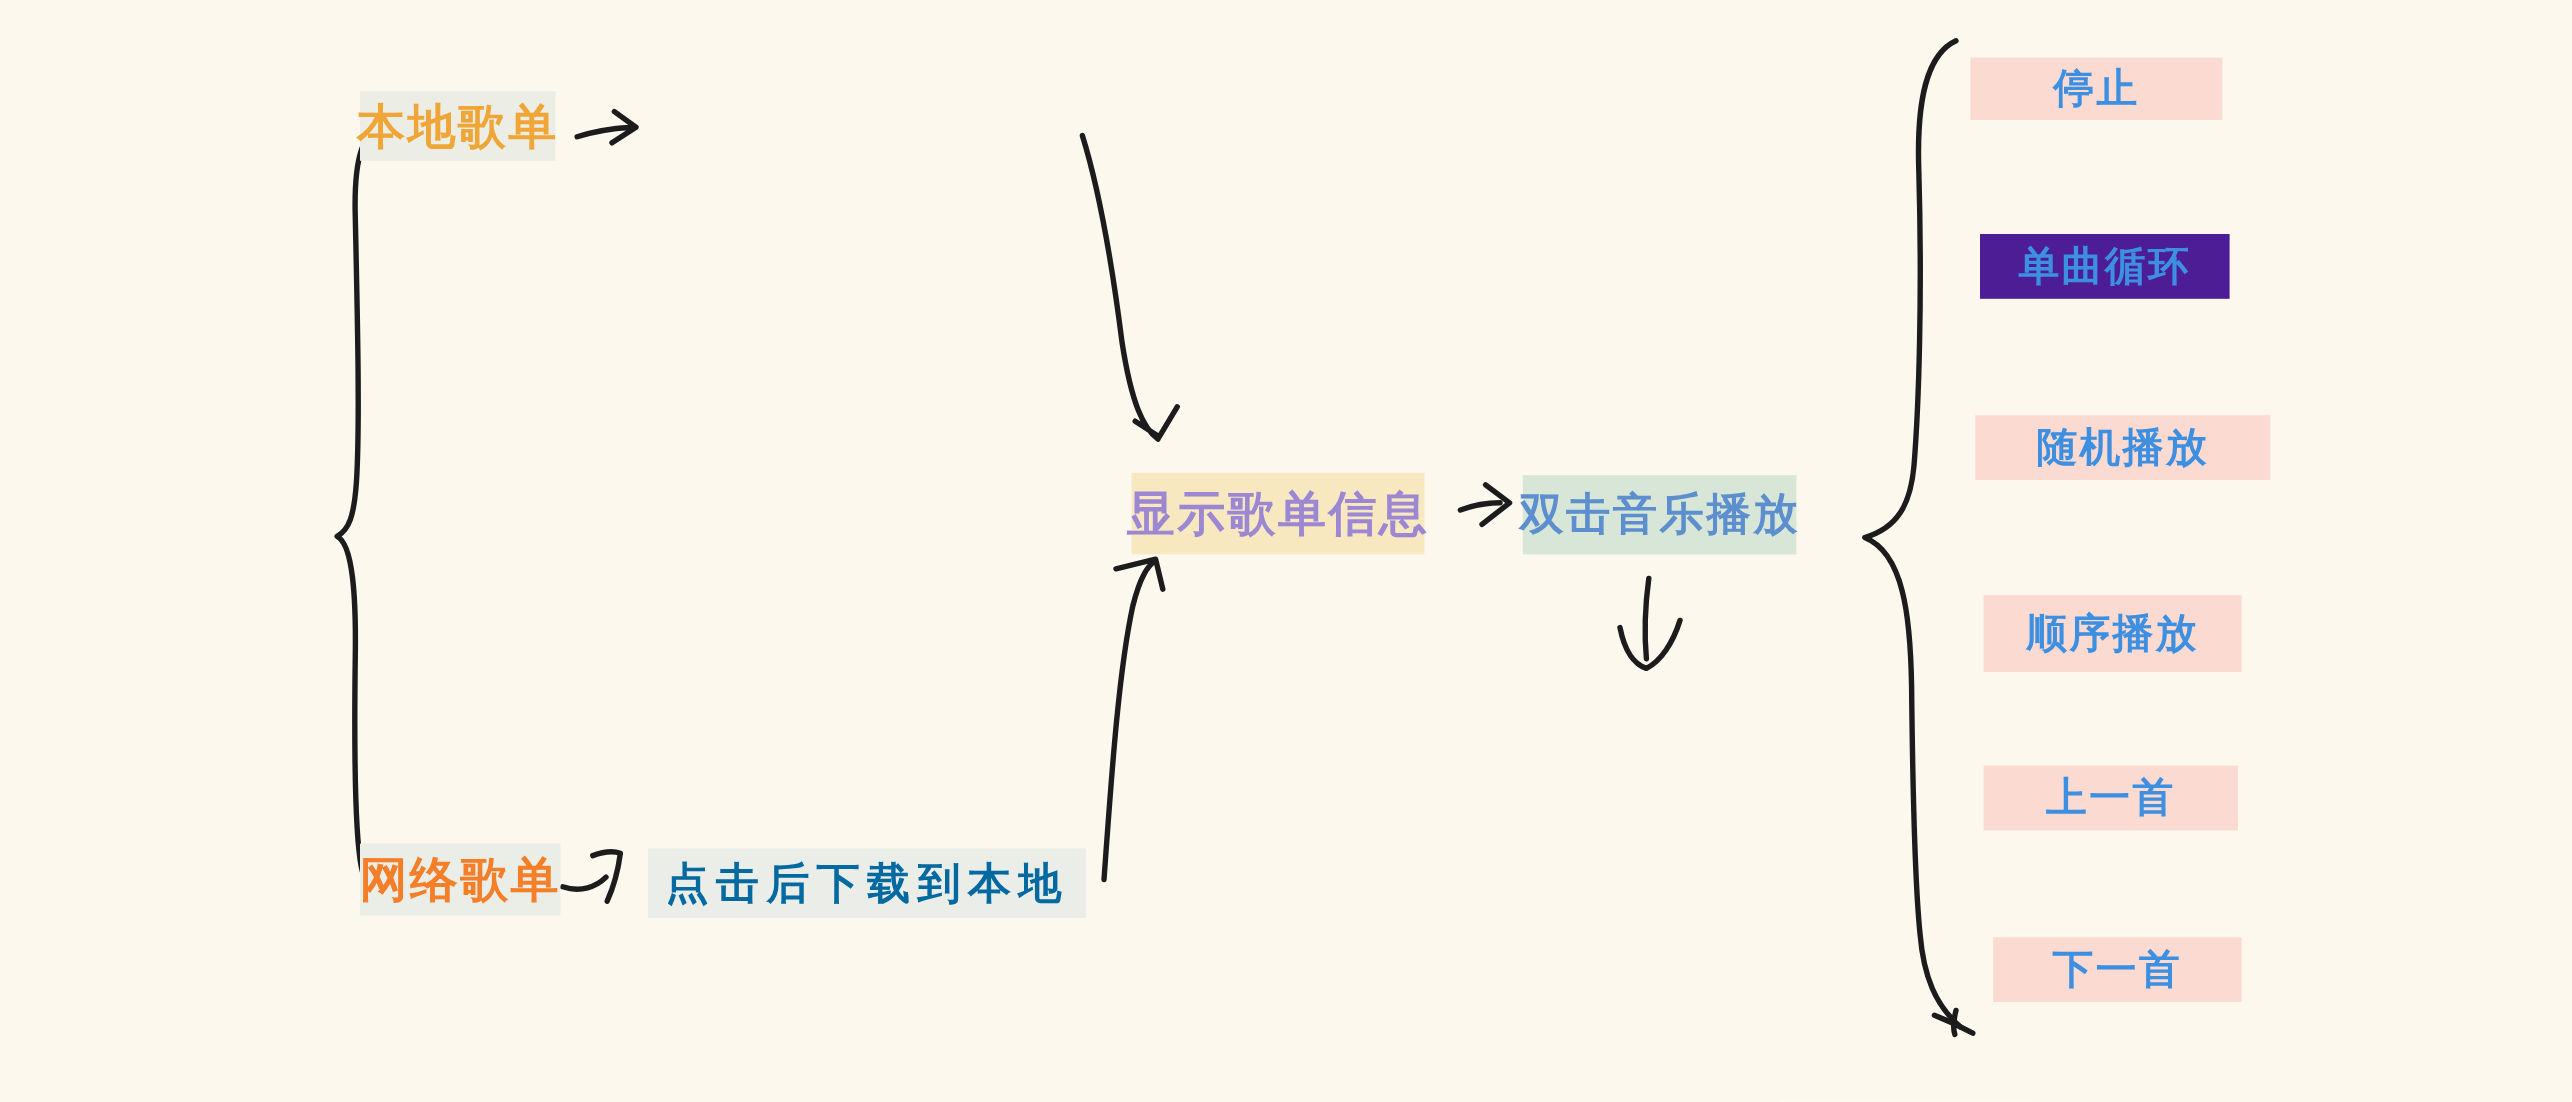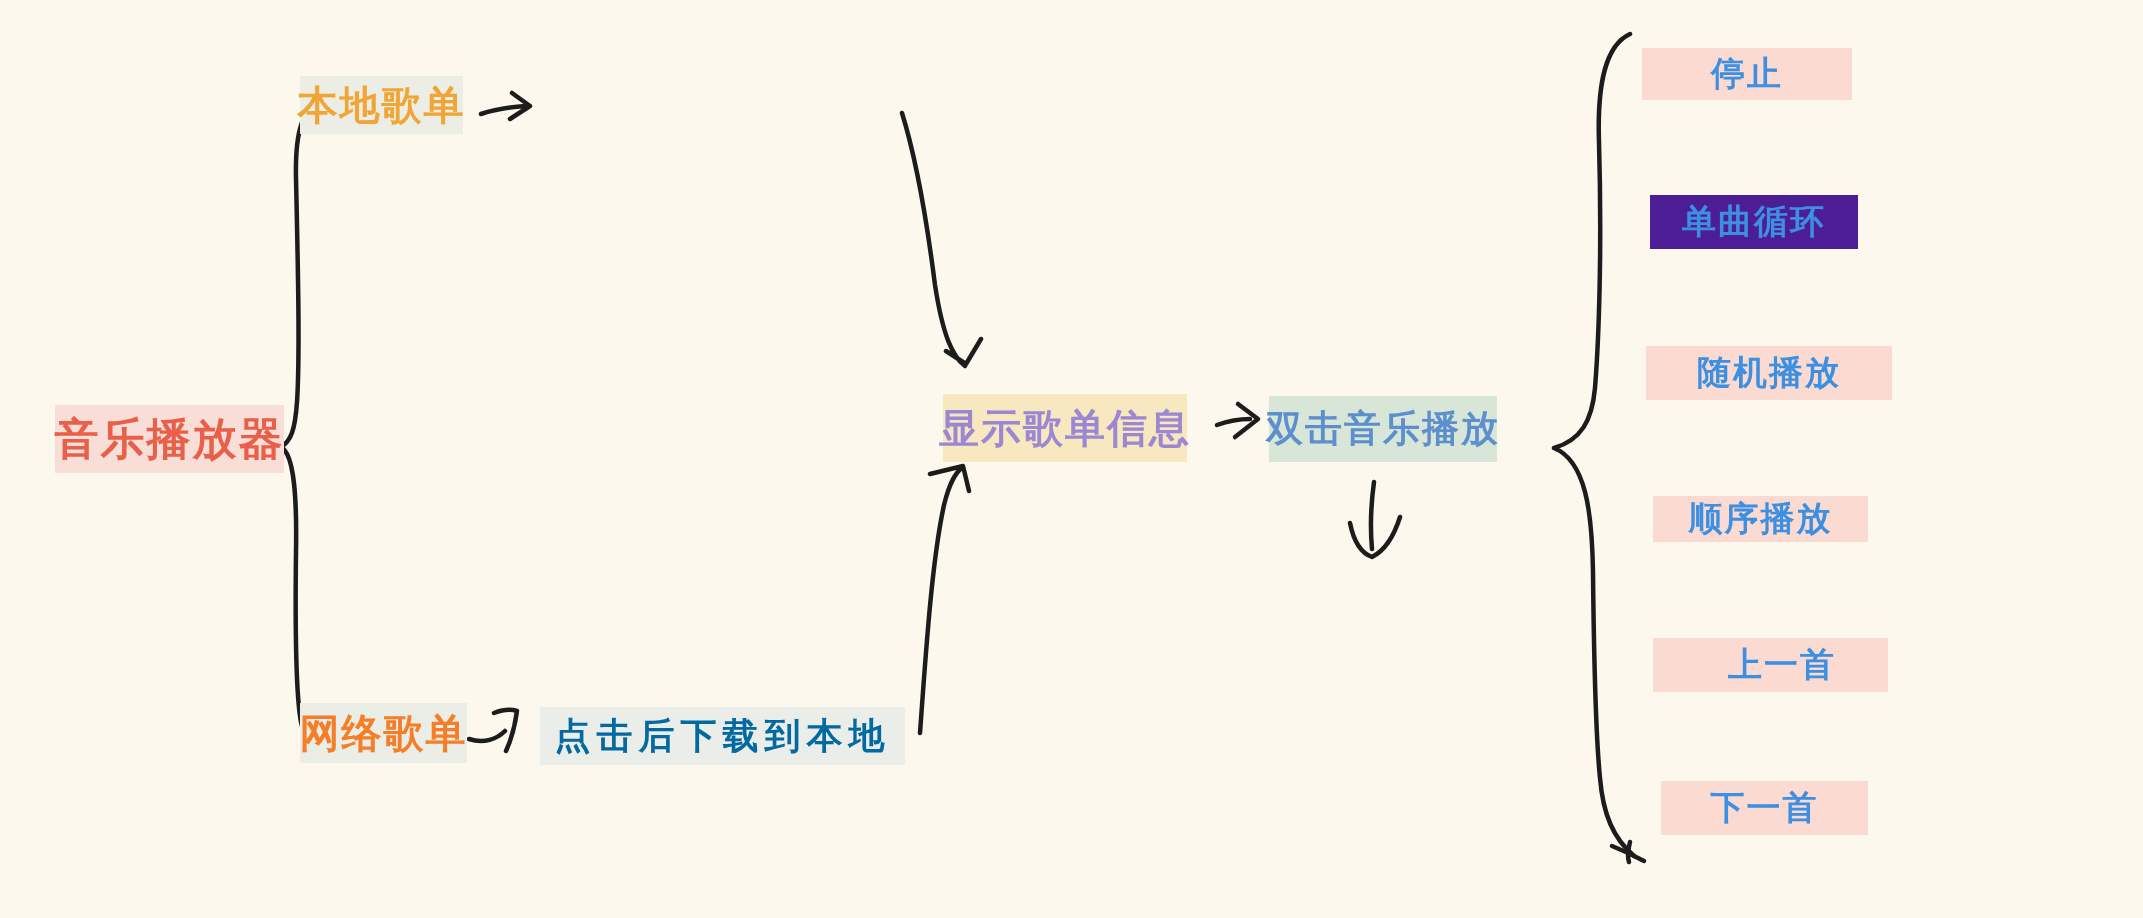--- a/index.html
+++ b/index.html
@@ -34,30 +34,29 @@
       <path d="M 469 739 C 484 744 497 739 505 731 M 494 713 C 502 710 511 709 517 711 C 515 726 511 740 506 751"></path>
 
       <path d="M 920 733 C 926 650 932 560 944 505 C 950 481 956 472 963 467 M 930 474 L 963 466 L 969 491"></path>
 
       <path d="M 1217 425 C 1228 421 1239 419 1250 419 M 1238 404 L 1258 419 L 1235 437"></path>
 
       <path d="M 1374 482 C 1371 504 1370 527 1372 549 M 1350 523 C 1354 543 1361 553 1372 557 C 1384 551 1394 536 1400 517"></path>
     </g>
   </svg>
 
-  <div class="node" style="left: 55px; top: 405px; width: 229px; height: 68px; font-size: 44px; color: rgb(232, 96, 74); background-color: rgb(249, 222, 215);">音乐播放器</div>
 
   <div class="node" style="left: 300px; top: 76px; width: 163px; height: 58px; font-size: 40px; color: rgb(240, 166, 54); background-color: rgb(236, 238, 230);">本地歌单</div>
 
   <div class="node" style="left: 300px; top: 703px; width: 167px; height: 60px; font-size: 40px; color: rgb(245, 126, 40); background-color: rgb(235, 238, 231);">网络歌单</div>
   <div class="node" style="left: 540px; top: 707px; width: 365px; height: 58px; font-size: 36px; letter-spacing: 6px; color: #0369a1; background-color: rgb(234, 237, 232);">点击后下载到本地</div>
 
   <div class="node" style="left: 943px; top: 394px; width: 244px; height: 68px; font-size: 40px; color: rgb(156, 135, 211); background-color: rgb(248, 232, 192);">显示歌单信息</div>
   <div class="node" style="left: 1269px; top: 396px; width: 228px; height: 66px; font-size: 37px; color: rgb(93, 143, 206); background-color: rgb(216, 230, 216);">双击音乐播放</div>
 
   <div class="node" style="left: 1642px; top: 48px; width: 210px; height: 52px; font-size: 34px; color: rgb(61, 143, 226); background-color: rgb(251, 219, 209);">停止</div>
   <div class="node" style="left: 1650px; top: 195px; width: 208px; height: 54px; font-size: 34px; color: rgb(61, 143, 226); background-color: #4c1d95;">单曲循环</div>
   <div class="node" style="left: 1646px; top: 346px; width: 246px; height: 54px; font-size: 34px; color: rgb(61, 143, 226); background-color: rgb(251, 219, 209);">随机播放</div>
-  <div class="node" style="left: 1653px; top: 496px; width: 215px; height: 46px; font-size: 34px; color: rgb(61, 143, 226); background-color: rgb(251, 219, 209);">顺序播放</div>
-  <div class="node" style="left: 1653px; top: 638px; width: 212px; height: 54px; font-size: 34px; color: rgb(61, 143, 226); background-color: rgb(251, 219, 209); padding-left: 23px;">上一首</div>
+  <div class="node" style="left: 1653px; top: 496px; width: 215px; height: 64px; font-size: 34px; color: rgb(61, 143, 226); background-color: rgb(251, 219, 209);">顺序播放</div>
+  <div class="node" style="left: 1653px; top: 638px; width: 212px; height: 54px; font-size: 34px; color: rgb(61, 143, 226); background-color: rgb(251, 219, 209);">上一首</div>
   <div class="node" style="left: 1661px; top: 781px; width: 207px; height: 54px; font-size: 34px; color: rgb(61, 143, 226); background-color: rgb(251, 219, 209);">下一首</div>
 
 </div>
 
 </body></html>

